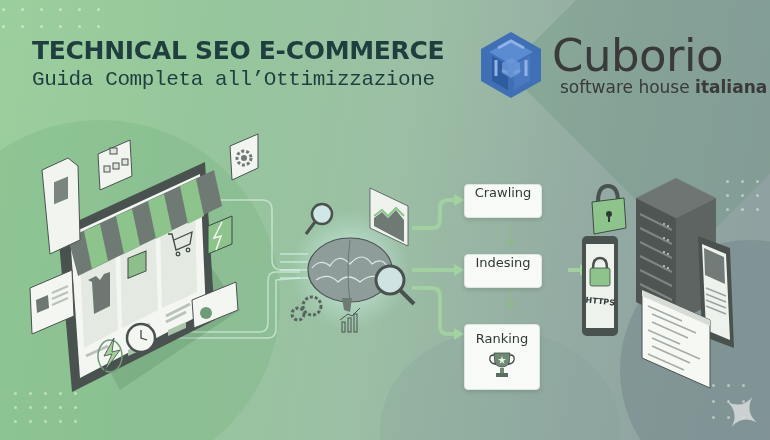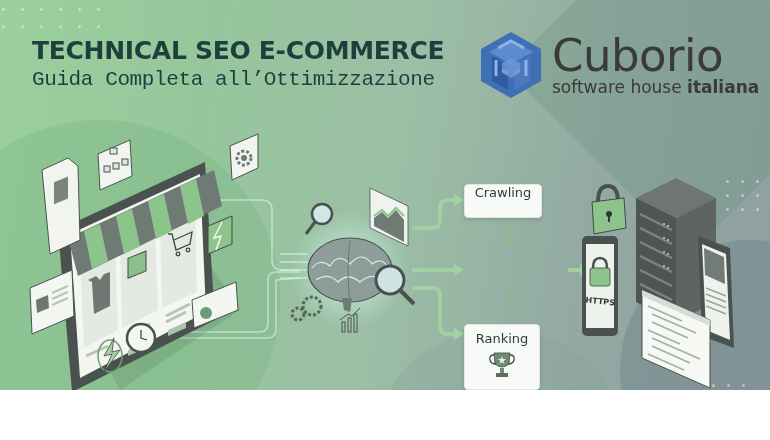--- a/index.html
+++ b/index.html
@@ -1,18 +1,18 @@
 <!DOCTYPE html>
 <html><head>
 <meta charset="utf-8">
 <style>
   html, body { margin:0; padding:0; }
   body { width:770px; height:440px; overflow:hidden; font-family:"DejaVu Sans", sans-serif; }
   .canvas {
-    position:relative; width:770px; height:390px; overflow:hidden;
+    position:relative; width:770px; height:440px; overflow:hidden;
     background: linear-gradient(100deg, #9ccf9e 0%, #95c79b 25%, #9cbfa5 50%, #93aaa3 75%, #8e9fa0 100%);
   }
   .blob { position:absolute; border-radius:50%; }
   .b1 { left:-80px; top:120px; width:360px; height:360px; background:rgba(120,180,130,0.35); }
   .b2 { left:560px; top:-60px; width:260px; height:260px; background:rgba(110,150,130,0.35); transform:rotate(45deg); border-radius:30px; }
   .b3 { left:620px; top:240px; width:260px; height:260px; background:rgba(110,130,135,0.45); }
   .b4 { left:380px; top:330px; width:240px; height:200px; background:rgba(130,160,150,0.25); }
   .dots { position:absolute; display:grid; gap:14px; }
   .dots span { width:3px; height:3px; border-radius:50%; background:rgba(255,255,255,0.45); display:block; }
 
@@ -105,21 +105,21 @@
     <svg width="66" height="70" viewBox="0 0 66 70">
       <polygon points="33,2 63,19 63,51 33,68 3,51 3,19" fill="#3f6fb5"></polygon>
       <polygon points="33,10 55,22 33,34 11,22" fill="#5b8bd0"></polygon>
       <path d="M14 26 L30 35 L30 60 L14 51 Z" fill="#2f5c9e"></path>
       <path d="M36 35 L52 26 L52 51 L36 60 Z" fill="#4a79bf"></path>
       <path d="M20 18 L33 11 L46 18 M18 30 L18 46 M48 30 L48 46 M24 40 L30 43 M36 43 L42 40" stroke="#8fb3e6" stroke-width="3" fill="none"></path>
       <polygon points="33,28 42,33 42,43 33,48 24,43 24,33" fill="#6d9ad8" opacity="0.8"></polygon>
     </svg>
     <div style="margin-left:8px;">
       <div class="brand-name">Cuborio</div>
-      <div class="brand-tag" style="margin-left:0;">
+      <div class="brand-tag" style="margin-left:8px;">
         <span>software house </span><b>italiana</b>
       </div>
     </div>
   </div>
 
   <svg class="abs" style="left:0;top:130px;" width="300" height="310" viewBox="0 0 300 310">
 
     <g stroke="#cfe9d8" stroke-width="1.5" fill="none" opacity="0.8">
       <path d="M218 70 L262 70 Q272 70 272 80 L272 130 Q272 140 282 140 L300 140"></path>
       <path d="M145 185 L170 202 L260 202 Q268 202 268 192 L268 150 Q268 142 276 142 L300 142"></path>
@@ -288,20 +288,23 @@
       <path d="M100 34 L100 56"></path>
         <path d="M95 50 L100 56 L105 50"></path>
       <path d="M100 96 L100 118"></path>
         <path d="M95 112 L100 118 L105 112"></path>
     </g>
   </svg>
 
   <div class="step-box" style="left:464px;top:184px;width:76px;height:32px;">
     <span>Crawling</span>
   </div>
+  <div class="step-box" style="left:464px;top:254px;width:76px;height:32px;">
+    <span>Indesing</span>
+  </div>
   <div class="step-box" style="left:464px;top:324px;width:76px;height:66px;justify-content:flex-start;padding-top:6px;box-sizing:border-box;">
     <span>Ranking</span>
     <svg width="28" height="30" viewBox="0 0 28 30" style="margin-top:4px;">
       <path d="M6 3 L22 3 L21 14 Q14 20 7 14 Z" fill="#6f8a74" stroke="#3f4a44" stroke-width="0.8"></path>
       <path d="M6 5 Q1 5 2 10 Q3 14 8 14 M22 5 Q27 5 26 10 Q25 14 20 14" stroke="#3f4a44" stroke-width="1.3" fill="none"></path>
       <rect x="12" y="18" width="4" height="5" fill="#6f8a74"></rect>
       <rect x="8" y="23" width="12" height="4" fill="#5a6e5f"></rect>
       <polygon points="14,6 15,9 18,9 15.5,11 16.5,14 14,12 11.5,14 12.5,11 10,9 13,9" fill="#e8f2e6"></polygon>
     </svg>
   </div>

